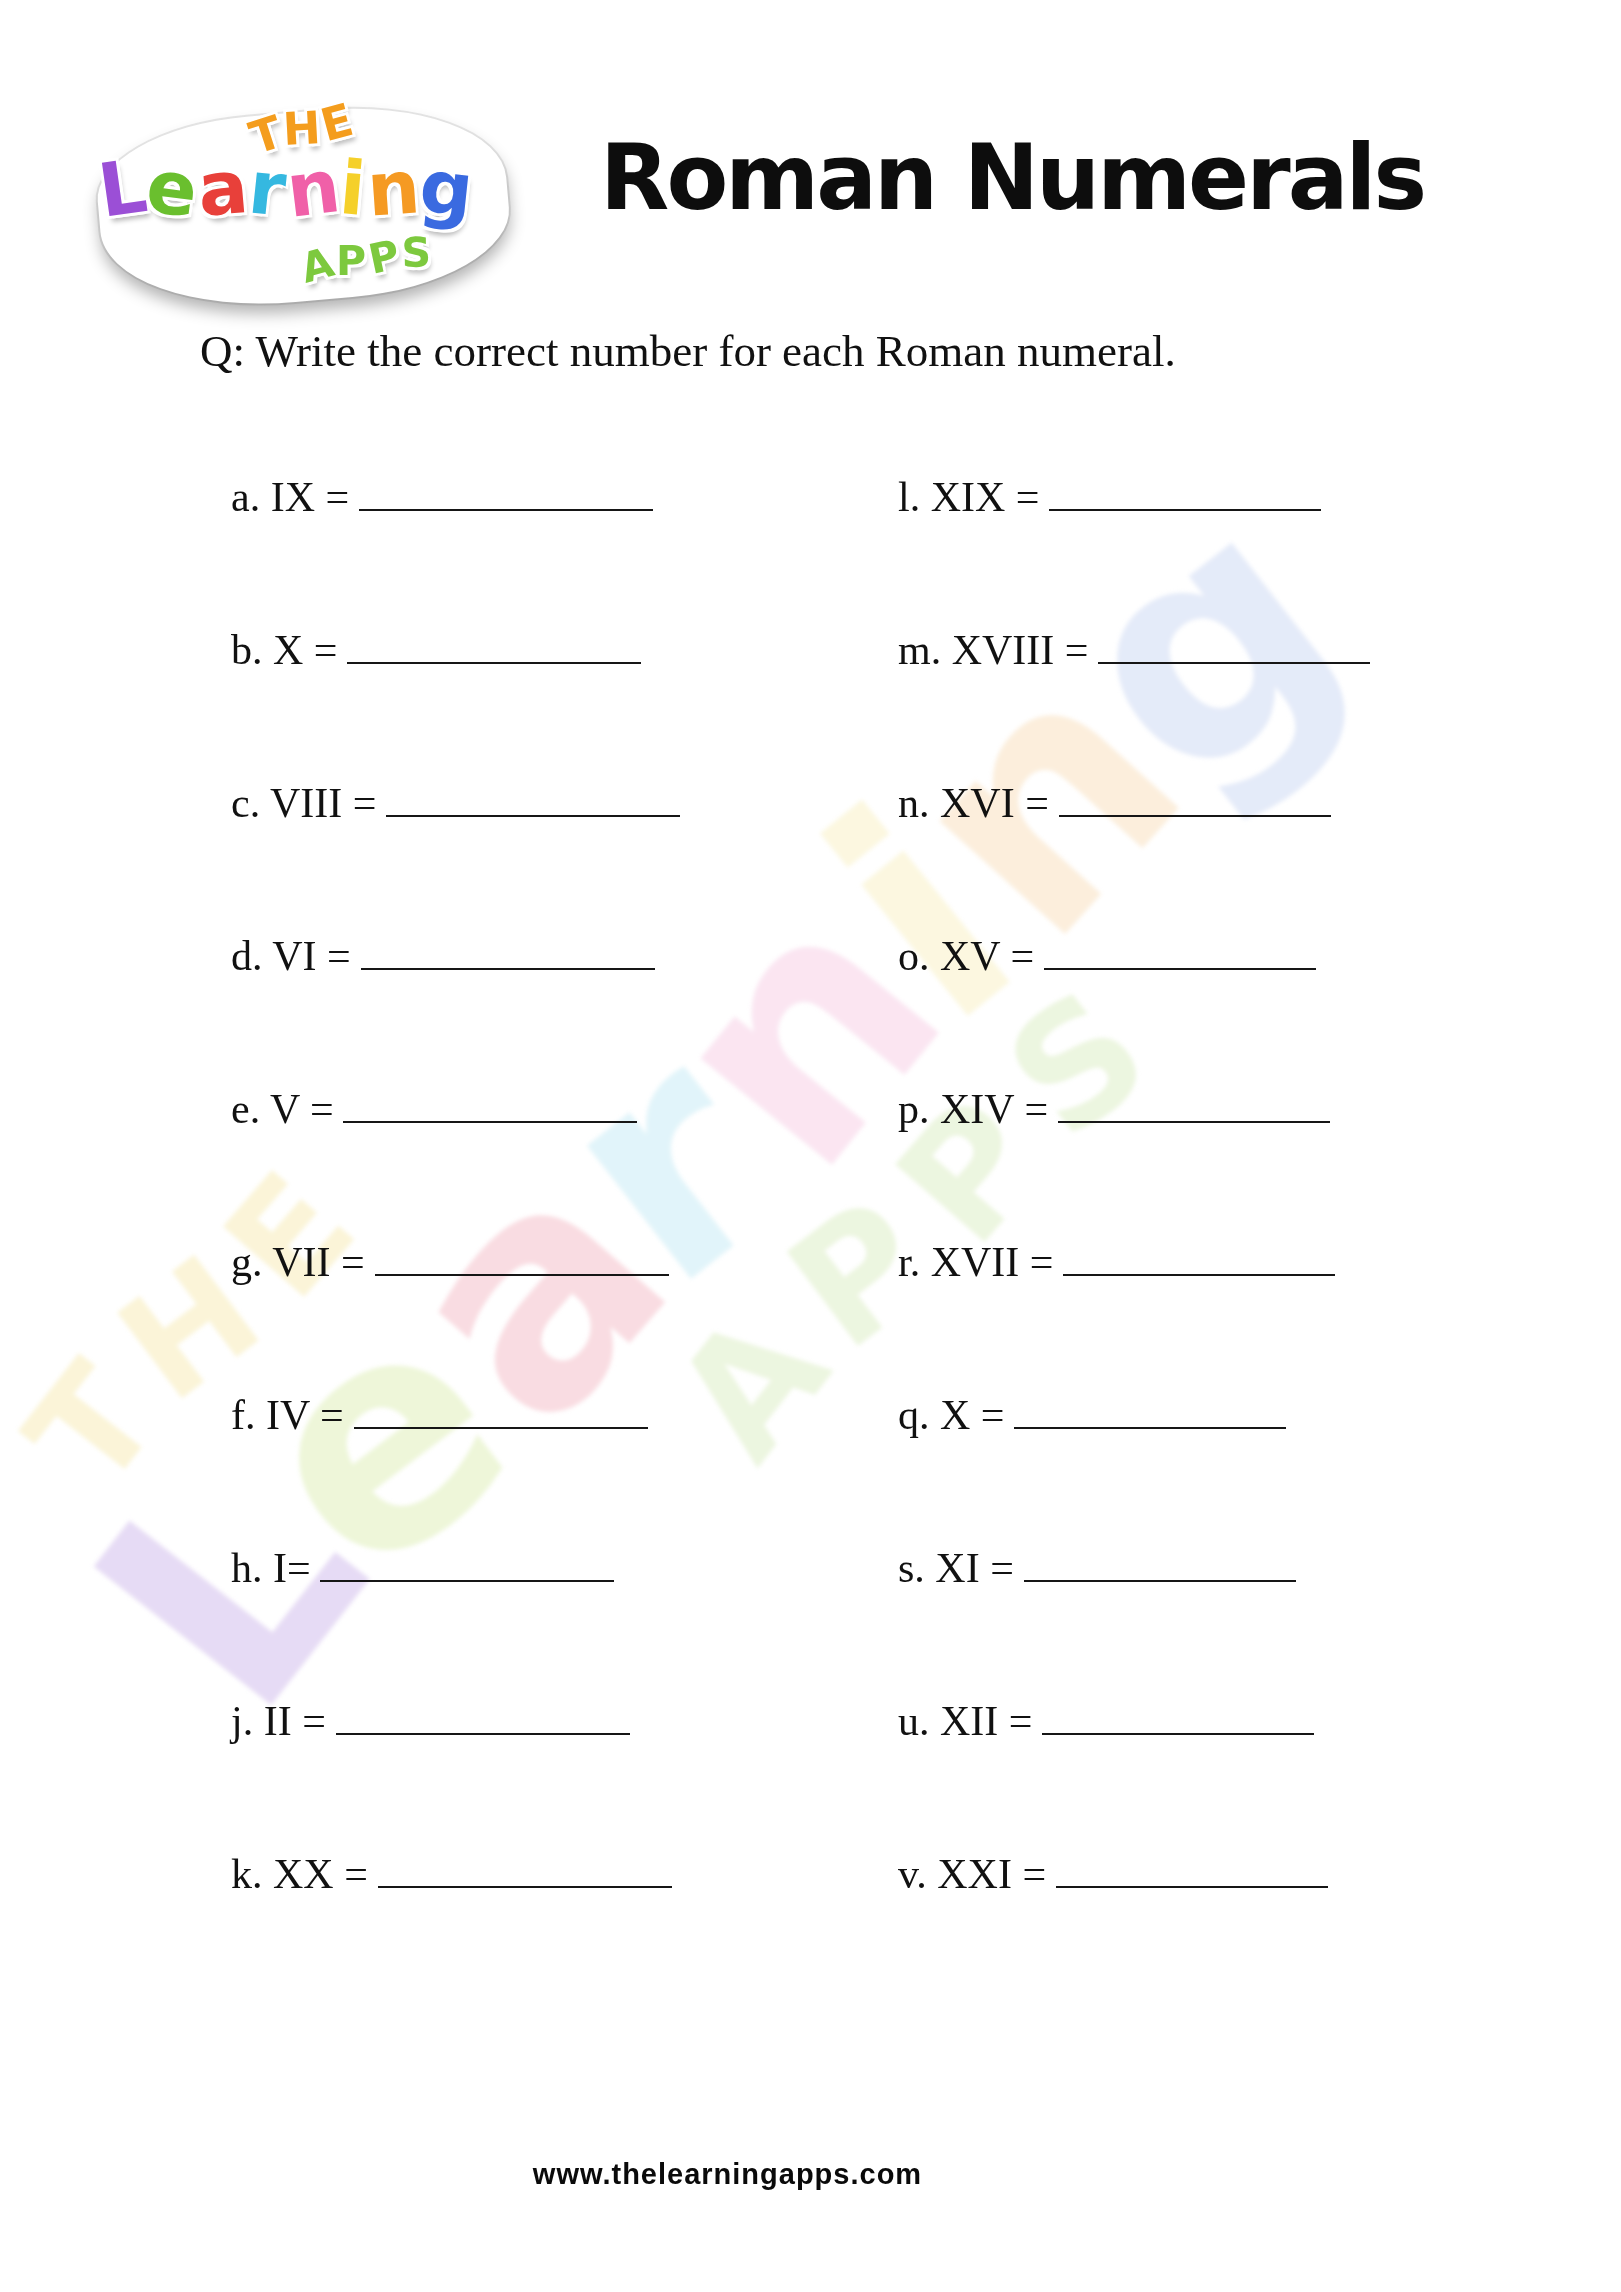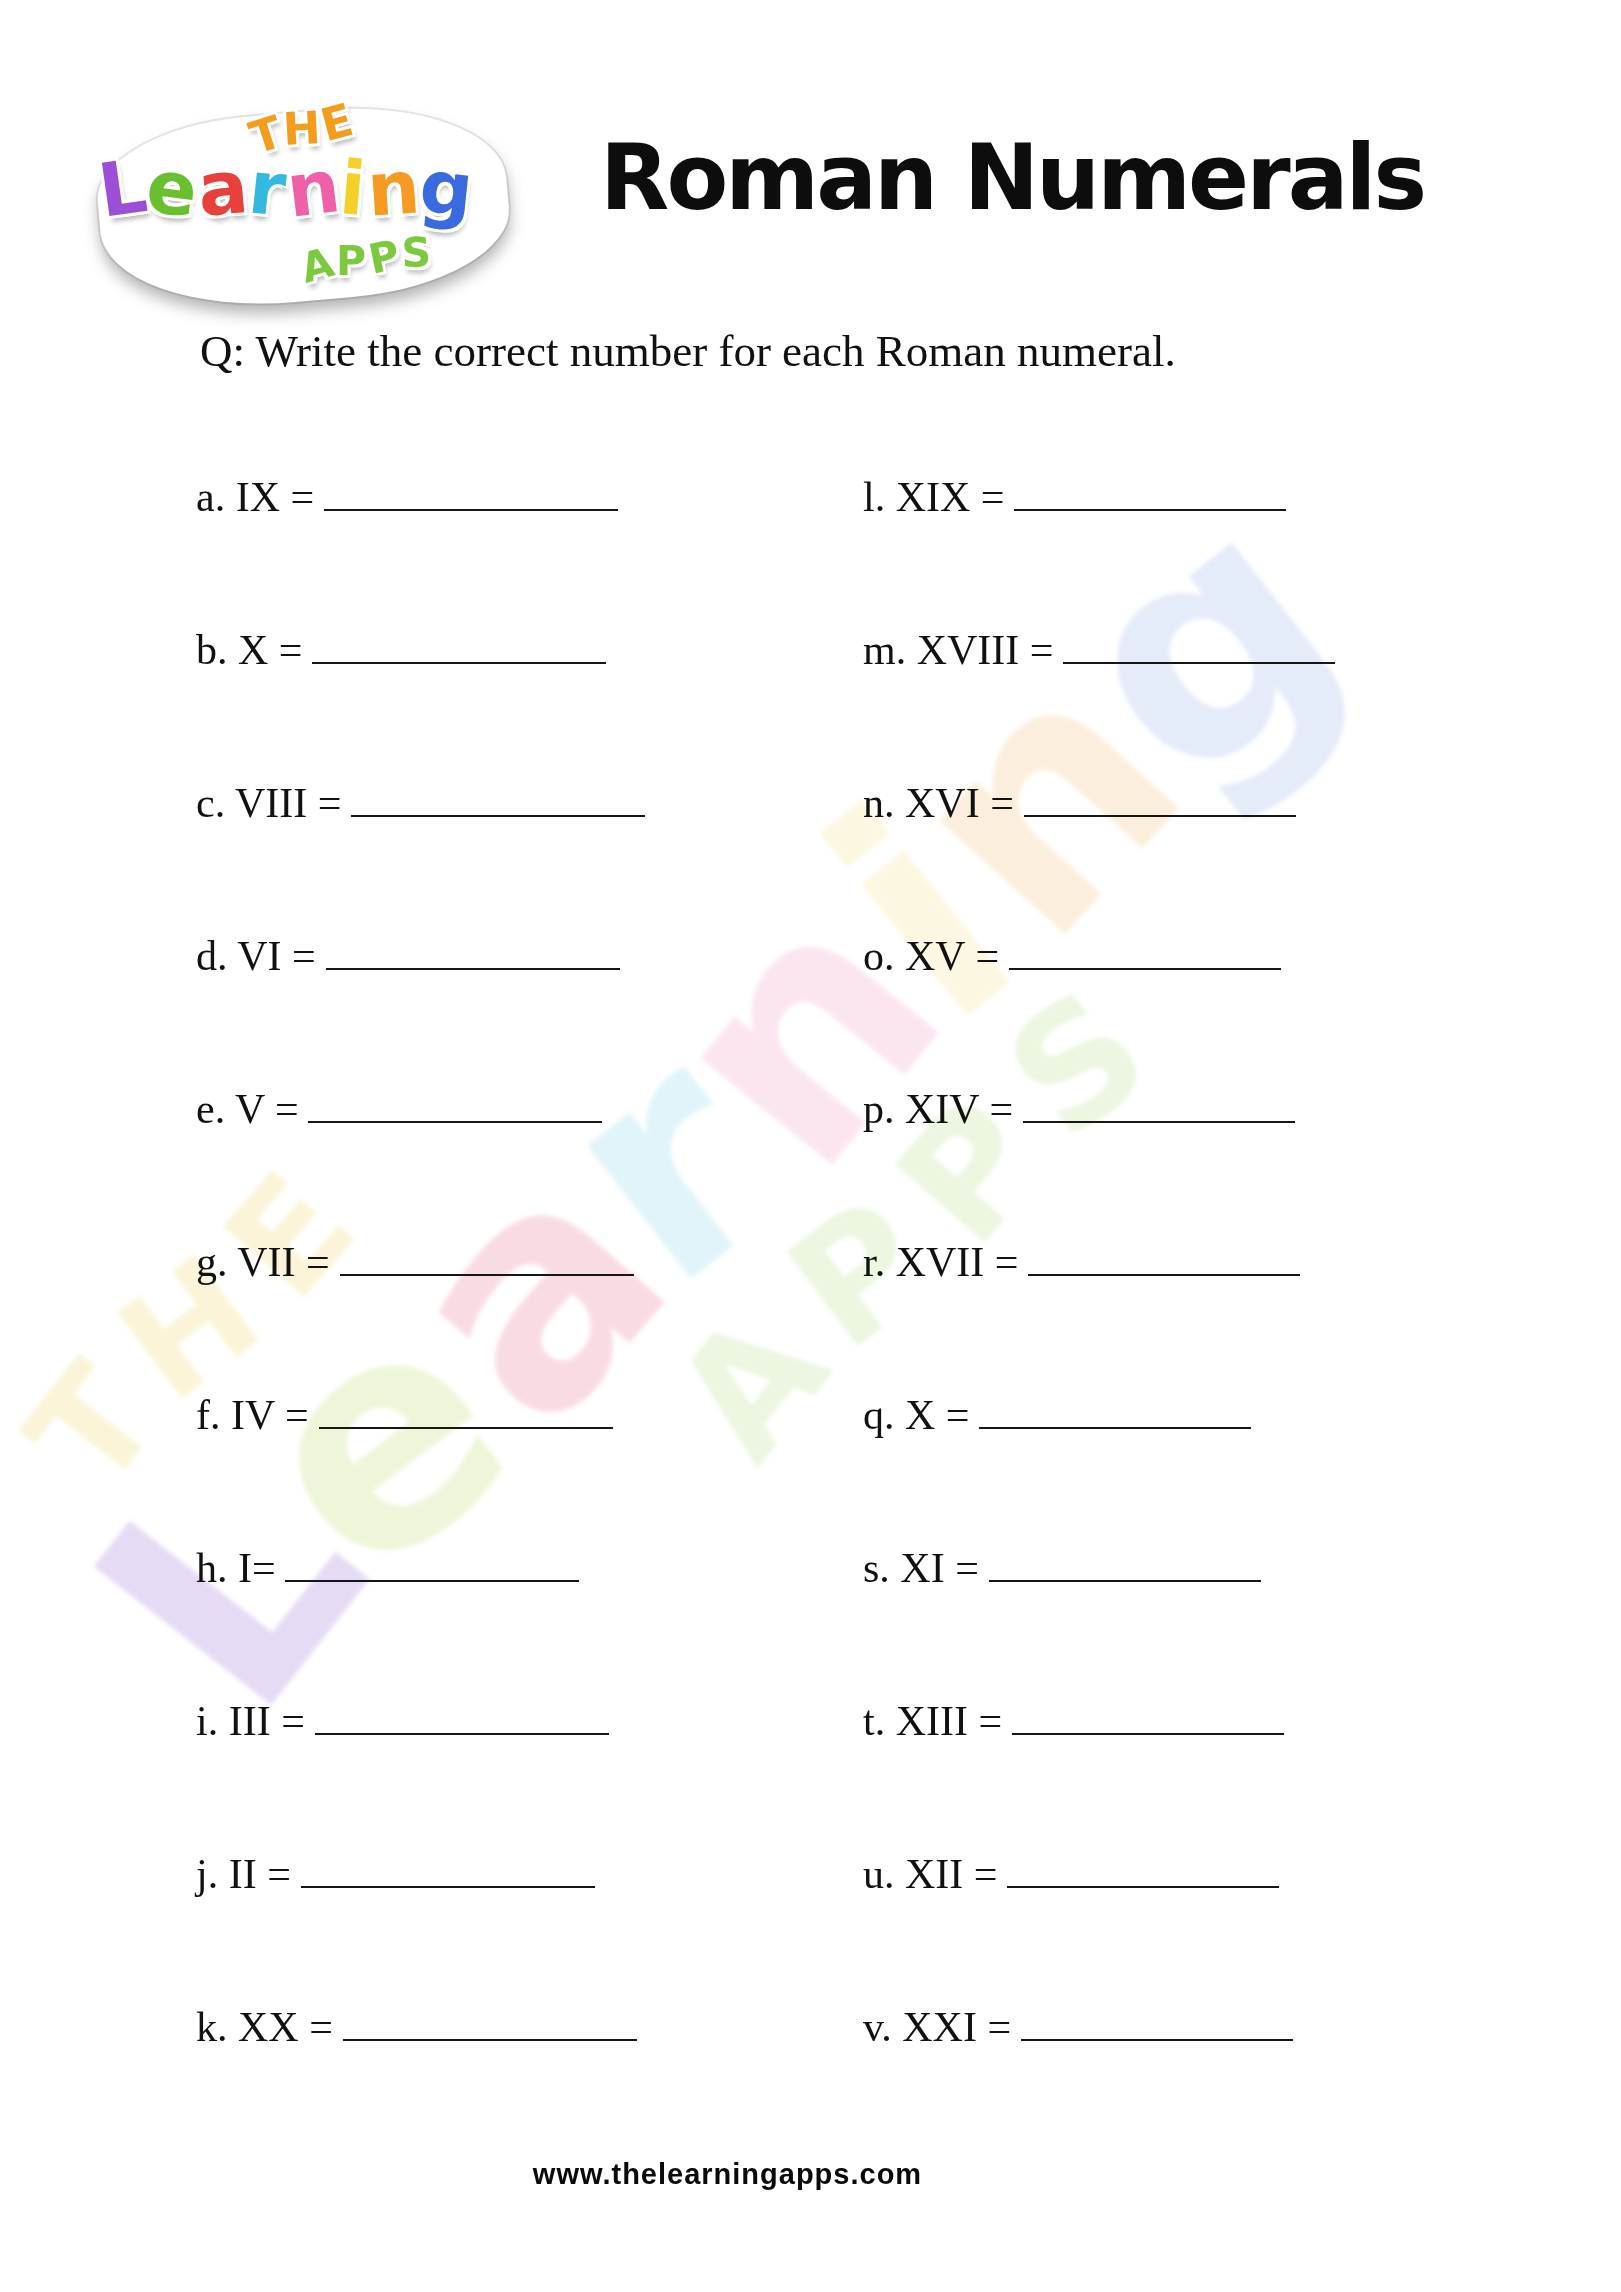--- a/index.html
+++ b/index.html
@@ -57,21 +57,21 @@
   
   .question{
     position:absolute; top:325px; left:200px; right:118px;
     font-size:45px; z-index:3;
   }
   
   .worksheet{
     position:absolute; top:466px; left:196px; right:88px; z-index:3;
   }
   .row{display:flex; height:153px; align-items:flex-start;}
-  .cell-l{width:667px; flex:none;}
+  .cell-l{width:667px; flex:none;margin-left:35px;}
   .cell-r{flex:1;}
   .cell-l,.cell-r{font-size:42px; white-space:nowrap;}
   .blank{
     display:inline-block; height:1.02em; margin-left:9.8px;
     border-bottom:2.9px solid #161616;
   }
   .cell-l .blank{width:294px;}
   .cell-r .blank{width:272px;}
   
   .footer{
@@ -170,28 +170,20 @@
 
     <div class="row">
       <div class="cell-l">
         <span class="lead">h. I=</span><span class="blank"></span>
       </div>
       <div class="cell-r">
         <span class="lead">s. XI =</span><span class="blank"></span>
       </div>
     </div>
 
-    <div class="row">
-      <div class="cell-l">
-        <span class="lead">i. III =</span><span class="blank"></span>
-      </div>
-      <div class="cell-r">
-        <span class="lead">t. XIII =</span><span class="blank"></span>
-      </div>
-    </div>
 
     <div class="row">
       <div class="cell-l">
         <span class="lead">j. II =</span><span class="blank"></span>
       </div>
       <div class="cell-r">
         <span class="lead">u. XII =</span><span class="blank"></span>
       </div>
     </div>
 

